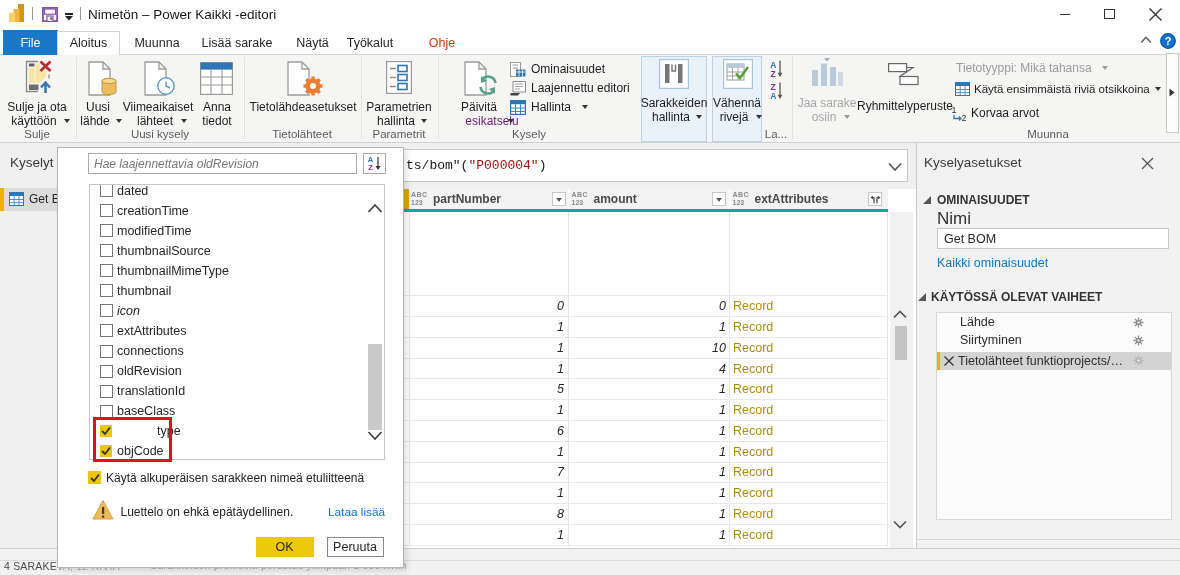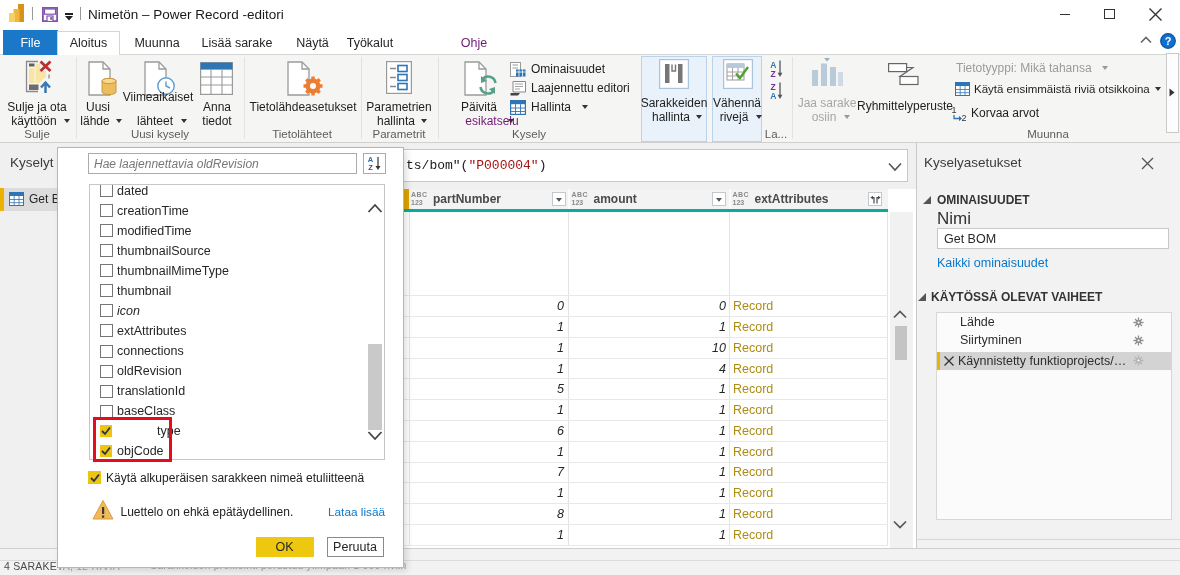--- a/index.html
+++ b/index.html
@@ -22,36 +22,36 @@
       <rect x="2.5" y="2" width="11" height="5.2" fill="#fff"></rect>
       <rect x="2.5" y="2" width="11" height="5.2" fill="none" stroke="#8452ad" stroke-width="1.2"></rect>
       <rect x="5" y="9" width="6" height="5.5" fill="#fff" stroke="#8452ad" stroke-width="1.2"></rect>
       <rect x="8.2" y="10.2" width="2.2" height="2.6" fill="#8452ad"></rect>
     </svg>
 <div style="position:absolute;left:65px;top:13px;width:8px;height:1.5px;background:#222;"></div>
 <svg style="left:65px;top:16px;" width="8" height="5" viewBox="0 0 8 5">
       <polygon points="0,0 8,0 4,4.5" fill="#222"></polygon>
     </svg>
 <div style="position:absolute;left:80px;top:7px;width:1px;height:13px;background:#9a9a9a;"></div>
-<div class="t" style="left:88px;top:6px;height:18px;line-height:18px;font-size:13.5px;color:#191919;">Nimetön – Power Record -editori</div>
+<div class="t" style="left:88px;top:6px;height:18px;line-height:18px;font-size:13.5px;color:#191919;">Nimetön – Power Kaikki -editori</div>
 <div style="position:absolute;left:1060px;top:14px;width:10px;height:1.4px;background:#333;"></div>
 <div style="position:absolute;left:1104px;top:9px;width:11px;height:10px;border:1.4px solid #333;"></div>
 <svg style="left:1149px;top:8px;" width="13" height="13" viewBox="0 0 13 13">
       <path d="M0.5 0.5 L12.5 12.5 M12.5 0.5 L0.5 12.5" stroke="#333" stroke-width="1.4"></path>
     </svg>
 <div style="position:absolute;left:0px;top:54px;width:1180px;height:1px;background:#d4d4d4;"></div>
 <div style="position:absolute;left:3px;top:30px;width:55px;height:25px;background:#1b78c9;"></div>
 <div class="t" style="left:30.5px;top:34px;height:18px;line-height:18px;font-size:12.5px;color:#fff;transform:translateX(-50%);">File</div>
 <div style="position:absolute;left:57px;top:30.5px;width:63px;height:24.5px;background:#fff;border:1px solid #d4d4d4;border-bottom:none;"></div>
 <div class="t" style="left:88.5px;top:34px;height:18px;line-height:18px;font-size:12.5px;color:#262626;transform:translateX(-50%);">Aloitus</div>
 <div class="t" style="left:157px;top:34px;height:18px;line-height:18px;font-size:12.5px;color:#262626;transform:translateX(-50%);">Muunna</div>
 <div class="t" style="left:237px;top:34px;height:18px;line-height:18px;font-size:12.5px;color:#262626;transform:translateX(-50%);">Lisää sarake</div>
 <div class="t" style="left:312.5px;top:34px;height:18px;line-height:18px;font-size:12.5px;color:#262626;transform:translateX(-50%);">Näytä</div>
 <div class="t" style="left:370px;top:34px;height:18px;line-height:18px;font-size:12.5px;color:#262626;transform:translateX(-50%);">Työkalut</div>
-<div class="t" style="left:442px;top:34px;height:18px;line-height:18px;font-size:12.5px;color:#701a75;transform:translateX(-50%);margin-left:32px;">Ohje</div>
+<div class="t" style="left:442px;top:34px;height:18px;line-height:18px;font-size:12.5px;color:#c2410c;transform:translateX(-50%);">Ohje</div>
 <svg style="left:1140px;top:36px;" width="12" height="8" viewBox="0 0 12 8">
       <polyline points="1,6.5 6,1.5 11,6.5" fill="none" stroke="#666" stroke-width="1.6"></polyline>
     </svg>
 <svg style="left:1160px;top:33px;" width="16" height="16" viewBox="0 0 16 16">
       <circle cx="8" cy="8" r="7.3" fill="#1070d2" stroke="#0b4e9e" stroke-width="1.2"></circle>
       <text x="8" y="12" font-size="11" font-weight="bold" fill="#fff" text-anchor="middle" font-family="Liberation Sans">?</text>
     </svg>
 <div style="position:absolute;left:0px;top:55px;width:1180px;height:88px;background:#f5f5f4;"></div>
 <div style="position:absolute;left:0px;top:142px;width:1180px;height:1px;background:#d0d0d0;"></div>
 <div style="position:absolute;left:76px;top:57px;width:1px;height:82px;background:#e2e2e1;"></div>
@@ -93,21 +93,21 @@
     </svg>
 <div class="t" style="left:98px;top:98px;height:18px;line-height:18px;font-size:12px;color:#1e1e1e;transform:translateX(-50%);">Uusi</div>
 <div class="t" style="left:95px;top:112px;height:18px;line-height:18px;font-size:12px;color:#1e1e1e;transform:translateX(-50%);">lähde</div>
 <div class="dar" style="position:absolute;left:112px;top:119px;"></div>
 <svg style="left:144px;top:61px;" width="32" height="36" viewBox="0 0 32 36">
       <path d="M1 1 L15 1 L22 8 L22 34 L1 34 Z" fill="#fff" stroke="#9a9a9a" stroke-width="1.3"></path>
       <path d="M15 1 L15 8 L22 8" fill="none" stroke="#9a9a9a" stroke-width="1.3"></path>
       <circle cx="22" cy="25" r="8.2" fill="#fff" stroke="#5b9bd5" stroke-width="1.4"></circle>
       <path d="M22 20.5 L22 25 L26 27" fill="none" stroke="#5b9bd5" stroke-width="1.4"></path>
     </svg>
-<div class="t" style="left:158px;top:88px;height:18px;line-height:18px;font-size:12px;color:#1e1e1e;transform:translateX(-50%);">Viimeaikaiset</div>
+<div class="t" style="left:158px;top:98px;height:18px;line-height:18px;font-size:12px;color:#1e1e1e;transform:translateX(-50%);">Viimeaikaiset</div>
 <div class="t" style="left:155px;top:112px;height:18px;line-height:18px;font-size:12px;color:#1e1e1e;transform:translateX(-50%);">lähteet</div>
 <div class="dar" style="position:absolute;left:177px;top:119px;"></div>
 <svg style="left:200px;top:62px;" width="33" height="33" viewBox="0 0 33 33">
       <rect x="0.6" y="0.6" width="31.8" height="31.8" fill="#fff" stroke="#9a9a9a" stroke-width="1.2"></rect>
       <rect x="0.6" y="0.6" width="31.8" height="7" fill="#2e75b6"></rect>
       <path d="M0.6 15 L32.4 15 M0.6 23 L32.4 23 M11 7.6 L11 32.4 M22 7.6 L22 32.4" stroke="#9a9a9a" stroke-width="1.1"></path>
     </svg>
 <div class="t" style="left:217px;top:98px;height:18px;line-height:18px;font-size:12px;color:#1e1e1e;transform:translateX(-50%);">Anna</div>
 <div class="t" style="left:217px;top:112px;height:18px;line-height:18px;font-size:12px;color:#1e1e1e;transform:translateX(-50%);">tiedot</div>
 <svg style="left:287px;top:61px;" width="38" height="37" viewBox="0 0 38 37">
@@ -374,21 +374,21 @@
         <path d="M5.5 0.5 L5.5 10.5 M0.5 5.5 L10.5 5.5 M2 2 L9 9 M9 2 L2 9"></path>
       </g>
       <circle cx="5.5" cy="5.5" r="2.6" fill="#8e8e8e"></circle>
       <circle cx="5.5" cy="5.5" r="1.1" fill="#fbfbfb"></circle>
     </svg>
 <div style="position:absolute;left:936.5px;top:351.5px;width:234.5px;height:18.5px;background:#d3d3d3;"></div>
 <div style="position:absolute;left:936.5px;top:351.5px;width:3px;height:18.5px;background:#edb100;"></div>
 <svg style="left:944px;top:356px;" width="10" height="10" viewBox="0 0 10 10">
       <path d="M0.5 0.5 L9.5 9.5 M9.5 0.5 L0.5 9.5" stroke="#333" stroke-width="1.3"></path>
     </svg>
-<div class="t" style="left:958px;top:352px;height:18px;line-height:18px;font-size:12.5px;color:#2d2d2d;">Käynnistetty funktioprojects/…</div>
+<div class="t" style="left:958px;top:352px;height:18px;line-height:18px;font-size:12.5px;color:#2d2d2d;">Tietolähteet funktioprojects/…</div>
 <svg style="left:1133px;top:355px;" width="11" height="11" viewBox="0 0 11 11">
       <g stroke="#b5b5b5" stroke-width="1.3">
         <path d="M5.5 0.5 L5.5 10.5 M0.5 5.5 L10.5 5.5 M2 2 L9 9 M9 2 L2 9"></path>
       </g>
       <circle cx="5.5" cy="5.5" r="2.6" fill="#b5b5b5"></circle>
       <circle cx="5.5" cy="5.5" r="1.1" fill="#fbfbfb"></circle>
     </svg>
 <div style="position:absolute;left:916px;top:539px;width:264px;height:1px;background:#d7d7d7;"></div>
 <div style="position:absolute;left:0px;top:548px;width:1180px;height:27px;background:#f2f2f2;"></div>
 <div style="position:absolute;left:0px;top:548px;width:1180px;height:1px;background:#cfcfcf;"></div>

